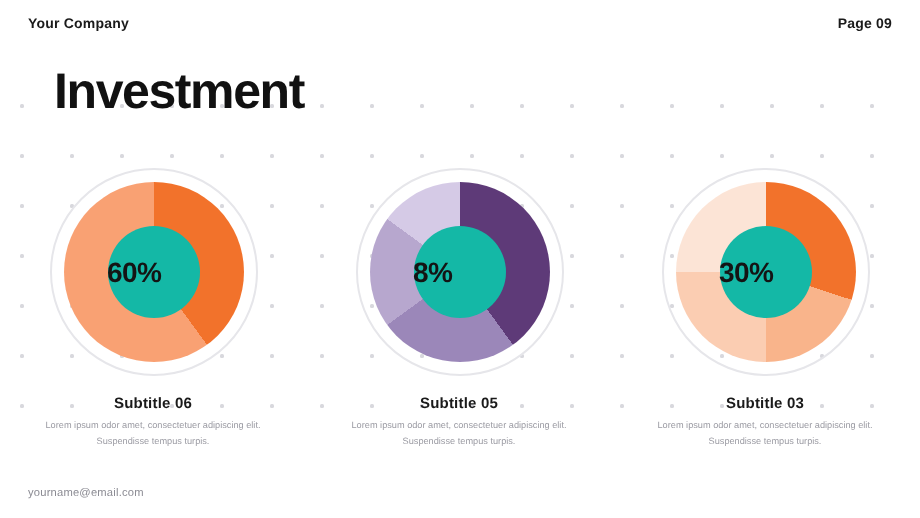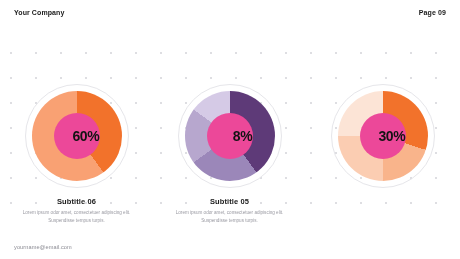--- a/index.html
+++ b/index.html
@@ -108,24 +108,24 @@
     border-radius: 50%;
   }
   .donut-hole {
     position: absolute;
     left: 50%;
     top: 50%;
     transform: translate(-50%, -50%);
     width: 46px;
     height: 46px;
     border-radius: 50%;
-    background: #ec4899;
+    background: #14b8a6;
     display: flex;
     align-items: center;
-    justify-content: flex-end;
+    justify-content: flex-start;
   }
   .donut-value {
     font-size: 14px;
     font-weight: bold;
     color: #141414;
     letter-spacing: -0.3px;
   }
   
   #captions-row {
     position: absolute;
@@ -303,20 +303,21 @@
       <div class="dot" style="left: 385px; top: 154px;"></div>
       <div class="dot" style="left: 410px; top: 154px;"></div>
       <div class="dot" style="left: 435px; top: 154px;"></div>
     </div>
 
   <div id="header">
     <div id="company-name">Your Company</div>
     <div id="page-number">Page 09</div>
   </div>
 
+  <div id="page-title">Investment</div>
 
   <div id="charts-row">
 
     <div class="chart-col" style="left:0px;">
       <div class="chart-wrap">
         <div class="outer-ring"></div>
         <div class="donut" id="donut-1" style="background: conic-gradient(rgb(242, 114, 43) 0deg, rgb(242, 114, 43) 144deg, rgb(249, 161, 115) 144deg, rgb(249, 161, 115) 360deg);"></div>
         <div class="donut-hole">
           <span class="donut-value">60%</span>
         </div>
@@ -347,19 +348,23 @@
 
   <div id="captions-row">
     <div class="caption-col" style="left:0px;">
       <div class="caption-title">Subtitle 06</div>
       <div class="caption-body">Lorem ipsum odor amet, consectetuer adipiscing elit. Suspendisse tempus turpis.</div>
     </div>
     <div class="caption-col" style="left:153px;">
       <div class="caption-title">Subtitle 05</div>
       <div class="caption-body">Lorem ipsum odor amet, consectetuer adipiscing elit. Suspendisse tempus turpis.</div>
     </div>
+    <div class="caption-col" style="left:306px;">
+      <div class="caption-title">Subtitle 03</div>
+      <div class="caption-body">Lorem ipsum odor amet, consectetuer adipiscing elit. Suspendisse tempus turpis.</div>
+    </div>
   </div>
 
   <div id="footer">
     <div id="footer-email">yourname@email.com</div>
   </div>
 
 </div>
 
 </body></html>

